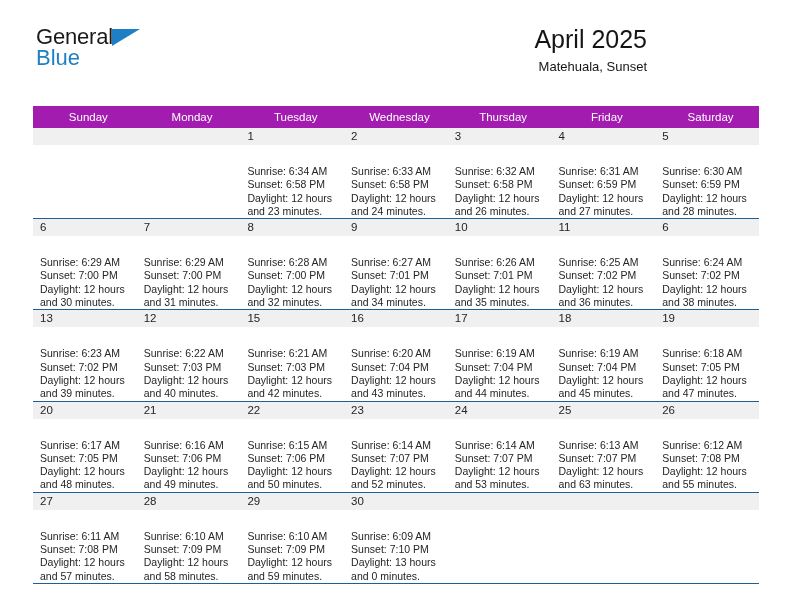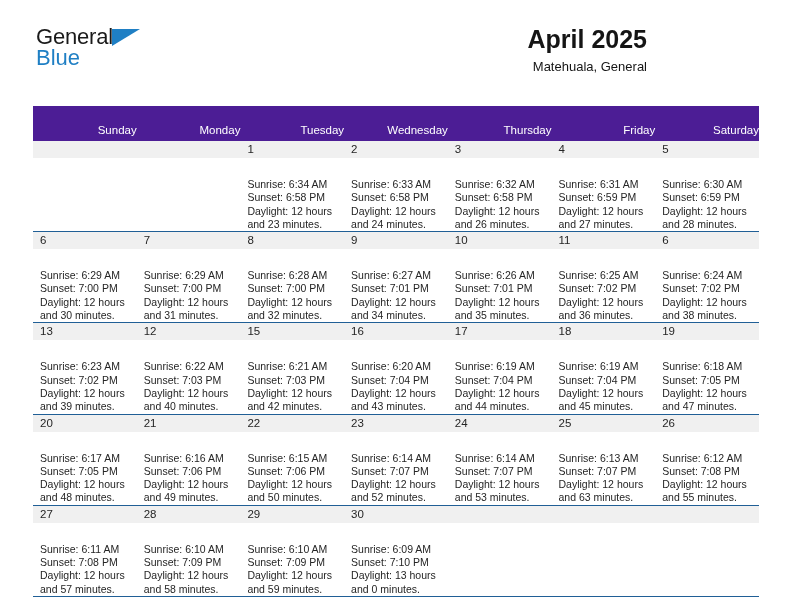--- a/index.html
+++ b/index.html
@@ -67,47 +67,48 @@
   .title-block {
     position: absolute;
     right: 2px;
     top: 24px;
     text-align: right;
   }
   .cal-title {
     font-size: 25px;
     color: #151515;
     line-height: 30px;
-    font-weight: bold;
+    font-weight: normal;
     margin: 0;
+    text-align: center;
   }
   .cal-subtitle {
     font-size: 13px;
     color: #151515;
     line-height: 18px;
     margin: 4px 0 0 0;
     font-weight: normal;
   }
 
   
   .calendar {
     width: 726px;
     border-collapse: collapse;
     table-layout: fixed;
     margin-top: 34px;
   }
   .calendar col { width: 103.71px; }
 
   .calendar thead th {
-    background: #4c1d95;
+    background: #a21caf;
     color: #ffffff;
     font-size: 11.5px;
     font-weight: normal;
-    text-align: right;
-    padding: 18px 0 5px 7px;
+    text-align: center;
+    padding: 5px 0 5px 7px;
     height: 19px;
     box-sizing: border-box;
     border: none;
   }
 
   .calendar tbody tr {
     height: 90px;
   }
 
   .calendar td {
@@ -150,21 +151,21 @@
   <div class="header">
 
     <div class="brand">
       <span class="brand-general">General</span>
       <span class="brand-tri"></span>
       <span class="brand-blue">Blue</span>
     </div>
 
     <div class="title-block">
       <h1 class="cal-title">April 2025</h1>
-      <p class="cal-subtitle">Matehuala, General</p>
+      <p class="cal-subtitle">Matehuala, Sunset</p>
     </div>
 
   </div>
 
   <table class="calendar">
     <colgroup>
       <col>
         <col>
         <col>
         <col>

